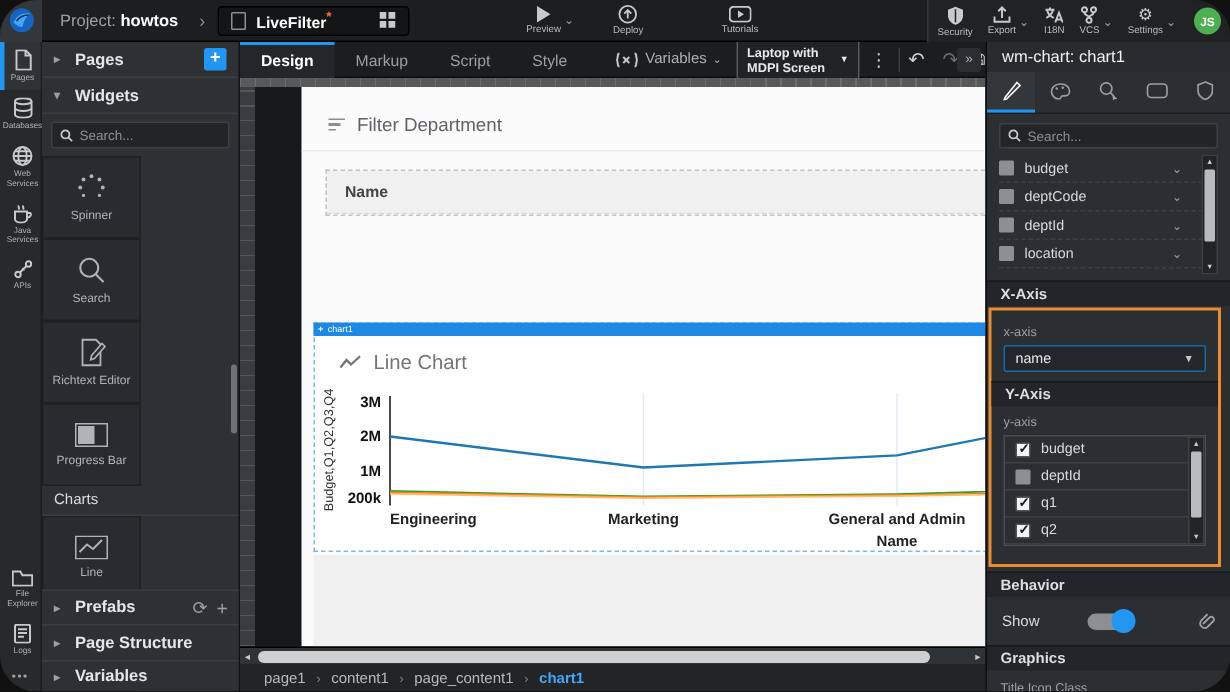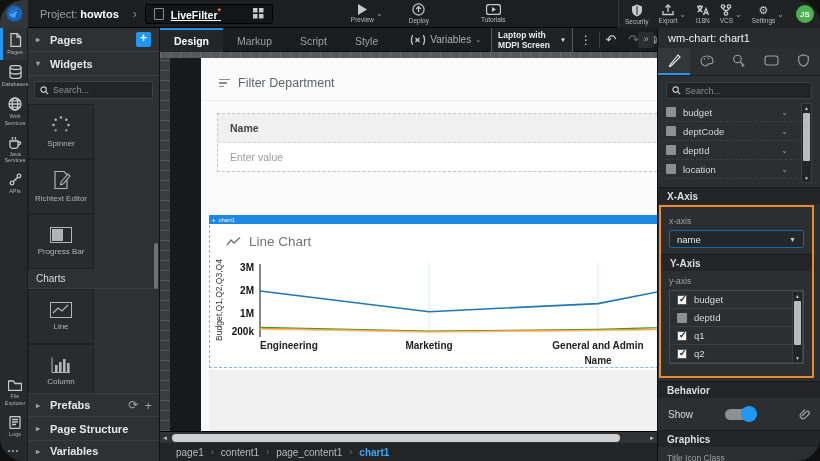--- a/index.html
+++ b/index.html
@@ -8,21 +8,21 @@
   #app { position:relative; width:820px; height:461px; background:#151719; overflow:hidden; color:#ccc;border-radius:24px; }
 
   
   .topbar { position:absolute; left:0; top:0; width:820px; height:28px; background:#1c1e20; border-bottom:1px solid #000; display:flex; align-items:center; }
   .logo { width:28px; height:28px; background:#33363a; display:flex; align-items:center; justify-content:center; flex:0 0 auto; }
   .proj { margin-left:12px; font-size:11px; color:#9aa0a6; white-space:nowrap; }
   .proj b { color:#fff; font-weight:bold; }
   .crumb-chev { color:#8a8f94; font-size:12px; margin:0 8px 0 14px; }
   .page-tab { display:flex; align-items:center; gap:7px; background:#141516; border:1px solid #000; border-radius:3px; height:20px; padding:0 8px; width:128px; }
   .page-tab .doc { width:10px; height:12px; border:1px solid #8a8f94; border-radius:1px; }
-  .page-tab .t { font-size:10.5px; font-weight:bold; color:#fff; flex:1;text-decoration:underline; }
+  .page-tab .t { font-size:10.5px; font-weight:bold; color:#fff; flex:1; }
   .page-tab .dirty { color:#ff6e40; font-size:9px; vertical-align:super; }
   .tb-act { display:flex; flex-direction:column; align-items:center; justify-content:center; height:28px; margin-left:26px; cursor:pointer; }
   .tb-act .lbl { font-size:6.5px; color:#b8bcc0; margin-top:1px; }
   .tb-chev { color:#9aa0a6; font-size:8px; margin-left:2px; align-self:center; }
   .tb-right { position:absolute; right:0; top:0; height:28px; display:flex; align-items:center; background:#202224; border-left:1px solid #35373a; padding:0 6px; gap:10px; }
   .avatar { width:18px; height:18px; border-radius:50%; background:#4caf50; color:#fff; font-size:8px; font-weight:bold; display:flex; align-items:center; justify-content:center; margin-left:2px; }
   .icon-line { stroke:#c7cacd; stroke-width:1.3; fill:none; }
   .icon-fill { fill:#c7cacd; }
 
   
@@ -299,20 +299,27 @@
               <circle cx="15.3" cy="15.3" r="1.1"></circle>
               <circle cx="4.7" cy="15.3" r="1.1"></circle>
               <circle cx="2.5" cy="10" r="1.3"></circle>
               <circle cx="4.7" cy="4.7" r="1.3"></circle>
             </g>
           </svg>
         <div class="wl">Spinner</div>
       </div>
       <div class="wcell">
         <svg width="20" height="20" viewBox="0 0 20 20">
+            <circle cx="8.5" cy="8.5" r="6" stroke="#b0b4b8" stroke-width="1.4" fill="none"></circle>
+            <path d="M13 13 L18 18" stroke="#b0b4b8" stroke-width="1.4"></path>
+          </svg>
+        <div class="wl">Search</div>
+      </div>
+      <div class="wcell">
+        <svg width="20" height="20" viewBox="0 0 20 20">
             <path d="M4 1.5 H13 L16 4.5 V18.5 H4 Z" stroke="#b0b4b8" stroke-width="1.2" fill="none"></path>
             <path d="M10 12 L17 4 L19 6 L12 14 L9.5 14.8 Z" fill="#2e3134" stroke="#b0b4b8" stroke-width="1.1"></path>
           </svg>
         <div class="wl">Richtext Editor</div>
       </div>
       <div class="wcell">
         <svg width="22" height="16" viewBox="0 0 22 16">
             <rect x="0.5" y="0.5" width="21" height="15" stroke="#b0b4b8" fill="none"></rect>
             <rect x="2" y="2" width="11" height="12" fill="#b0b4b8"></rect>
           </svg>
@@ -401,21 +408,20 @@
       <div class="filter-hdr">
         <div class="flt-icon">
             <span style="width:11px"></span>
             <span style="width:8px"></span>
             <span style="width:5px"></span>
           </div>
         <div class="ft">Filter Department</div>
       </div>
       <div class="form-box">
         <div class="form-lbl">Name</div>
-        <div class="form-inp">Enter value</div>
       </div>
 
       <div class="chart-widget">
         <div class="cw-tag">
           <span style="font-weight:bold">+</span>
           <span>chart1</span>
         </div>
         <div class="cw-title">
           <svg width="15" height="11" viewBox="0 0 15 11">
               <path d="M1 9 L5 4 L8 7 L14 1.5" stroke="#757575" stroke-width="1.5" fill="none"></path>

